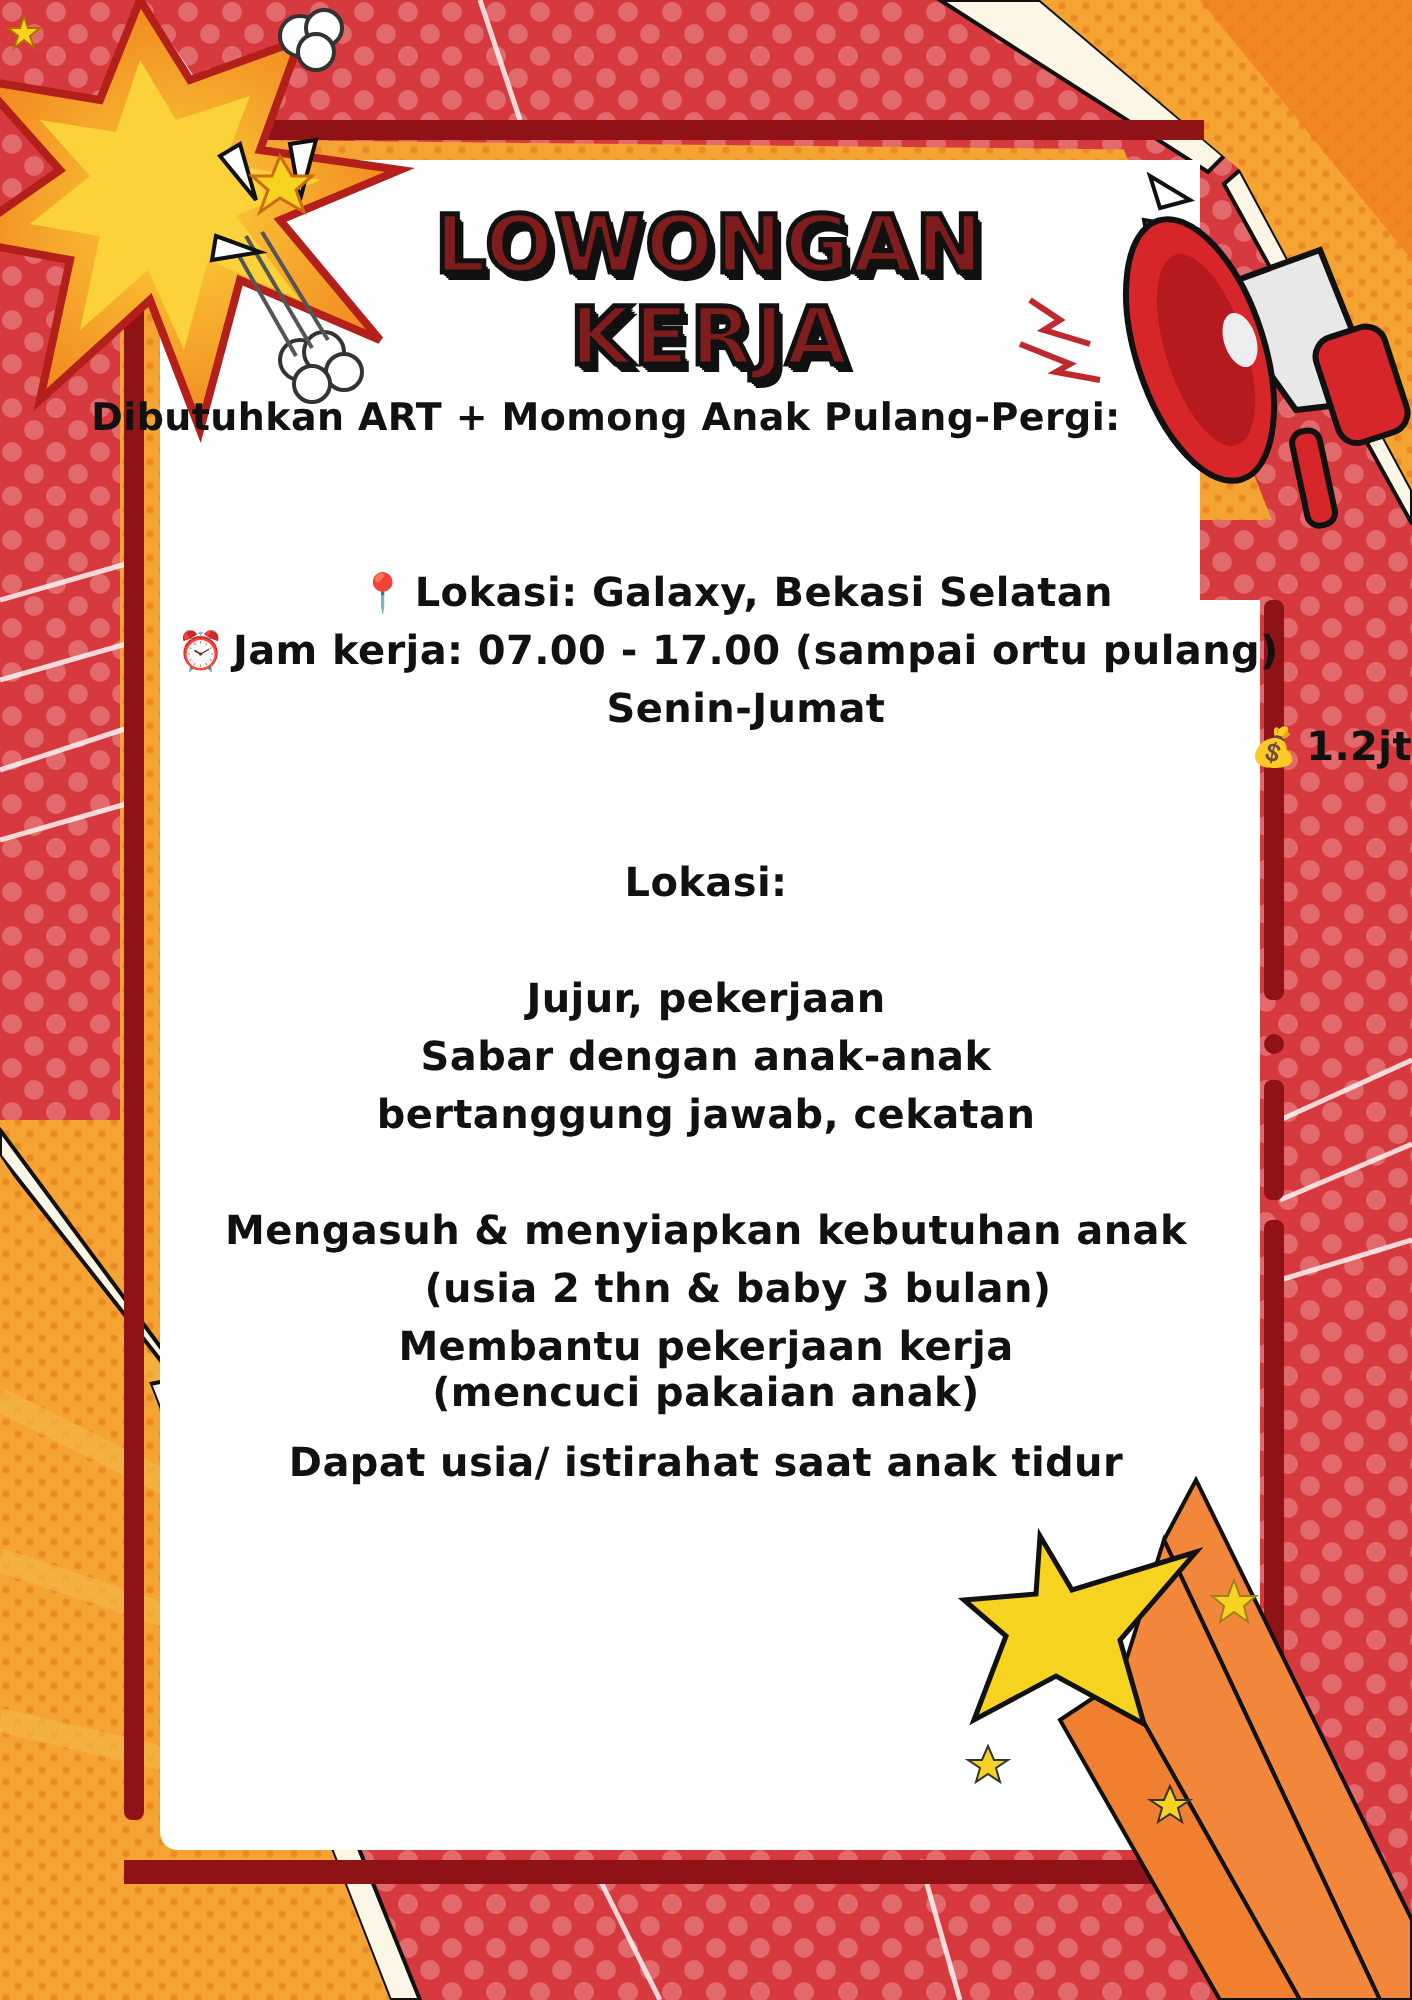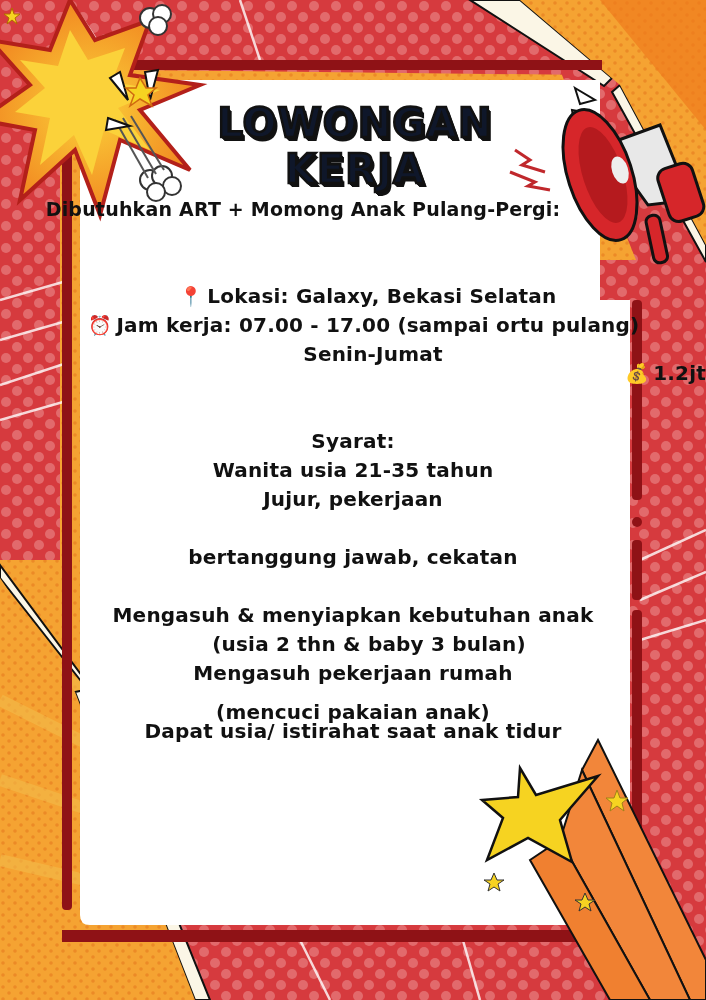--- a/index.html
+++ b/index.html
@@ -2,21 +2,21 @@
 <html><head>
 <meta charset="utf-8">
 <style>
   html, body { margin:0; padding:0; }
   body { width:706px; height:1000px; overflow:hidden; position:relative; background:#f39a2a; font-family:"DejaVu Sans", sans-serif; }
   .poster { position:absolute; left:0; top:0; width:706px; height:1000px; overflow:hidden; }
   .bg-svg { position:absolute; left:0; top:0; }
   .title {
     position:absolute; left:150px; top:100px; width:410px; text-align:center;
     font-family:"DejaVu Sans", sans-serif; font-weight:900; font-size:40px; letter-spacing:1px;
-    color:#0f172a;
+    color:#7f1d1d;
     -webkit-text-stroke:2.5px #111;
     text-shadow: 3px 4px 0 #111, 2px 3px 0 #111, 1px 2px 0 #111;
   }
   .line { position:absolute; left:0; width:706px; text-align:center; font-weight:bold; font-size:20px; color:#111; white-space:nowrap; font-family:"DejaVu Sans", sans-serif; letter-spacing:0.2px; }
   .sub { font-size:19px; }
   .emoji { font-size:19px; margin-right:4px; font-weight:normal; }
 </style>
 </head>
 <body>
 
@@ -162,24 +162,24 @@
     <span class="emoji">📍</span><span>Lokasi: Galaxy, Bekasi Selatan</span>
   </div>
   <div class="line" style="top:313px;padding-left:11px;">
     <span class="emoji">⏰</span><span>Jam kerja: 07.00 - 17.00 (sampai ortu pulang)</span>
   </div>
   <div class="line" style="top:342px;padding-left:20px;">Senin-Jumat</div>
   <div class="line" style="top:361px;text-align:right;">
     <span class="emoji">💰</span><span>1.2jt</span>
   </div>
 
-  <div class="line" style="top:429px;">Syarat:</div>
-  <div class="line" style="top:458px;">Wanita usia 21-35 tahun</div>
+  <div class="line" style="top:429px;">Lokasi:</div>
   <div class="line" style="top:487px;">Jujur, pekerjaan</div>
+  <div class="line" style="top:516px;">Sabar dengan anak-anak</div>
   <div class="line" style="top:603px;">Mengasuh &amp; menyiapkan kebutuhan anak</div>
 
   <div class="line" style="top:545px;">bertanggung jawab, cekatan</div>
   <div class="line" style="top:632px;padding-left:16px;">(usia 2 thn &amp; baby 3 bulan)</div>
-  <div class="line" style="top:661px;">Mengasuh pekerjaan rumah</div>
-  <div class="line" style="top:700px;">(mencuci pakaian anak)</div>
+  <div class="line" style="top:661px;">Membantu pekerjaan kerja</div>
+  <div class="line" style="top:684px;">(mencuci pakaian anak)</div>
   <div class="line" style="top:719px;">Dapat usia/ istirahat saat anak tidur</div>
 
 </div>
 
 </body></html>

